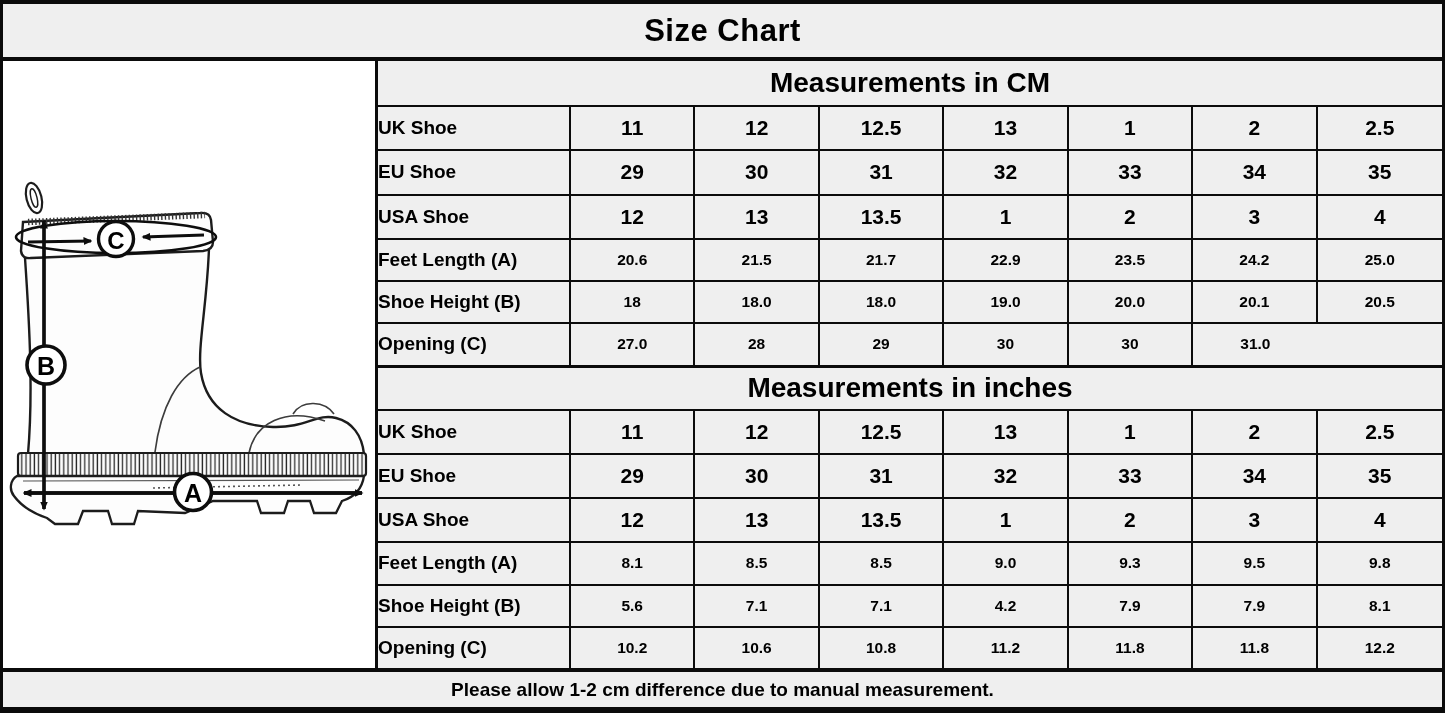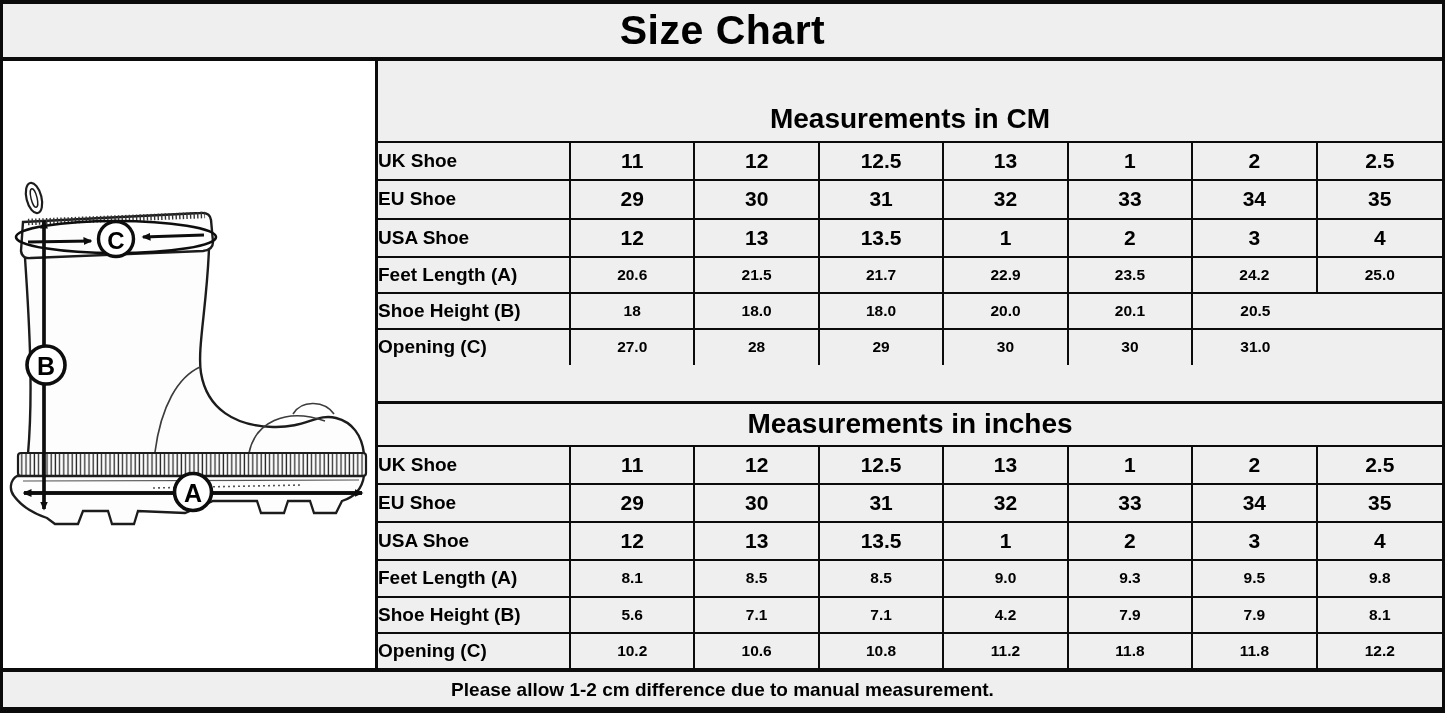--- a/index.html
+++ b/index.html
@@ -12,31 +12,31 @@
     border-style:solid; border-color:var(--border);
     border-width:4px 3px 6px 3px;
     background:var(--bg);
     display:flex; flex-direction:column;
   }
   .title-bar{
     height:57px; flex:0 0 57px;
     border-bottom:4px solid var(--border);
     background:var(--bg);
     display:flex; align-items:center; justify-content:center;
-    font-size:41px; font-weight:bold; letter-spacing:.5px;text-align:center;
+    font-size:31px; font-weight:bold; letter-spacing:.5px;text-align:center;
   }
   .main{flex:1 1 auto; display:flex; min-height:0;}
   .boot-panel{
     width:375px; flex:0 0 375px;
     background:var(--panel);
     border-right:3px solid var(--border);
     overflow:hidden;
   }
   .table-area{flex:1 1 auto; display:flex; flex-direction:column; min-width:0;}
-  .sec{flex:1 1 50%; display:flex; flex-direction:column; min-height:0;margin-top:36px;}
+  .sec{flex:1 1 50%; display:flex; flex-direction:column; min-height:0;}
   .sec-header{
     flex:0 0 44px;
     display:flex; align-items:center; justify-content:center;
     font-size:28px; font-weight:bold;
     background:var(--bg);
   }
   .sec.inches .sec-header{border-top:3px solid var(--border);}
   .rows{flex:1 1 auto; display:flex; flex-direction:column; min-height:0;}
   .trow{
     flex:1 1 auto;
@@ -184,20 +184,21 @@
               <div class="cell val">22.9</div>
               <div class="cell val">23.5</div>
               <div class="cell val">24.2</div>
               <div class="cell val">25.0</div>
             </div>
             <div class="trow sm">
               <div class="cell label">Shoe Height (B)</div>
               <div class="cell val">18</div>
               <div class="cell val">18.0</div>
               <div class="cell val">18.0</div>
+              <div class="cell val">19.0</div>
               <div class="cell val">20.0</div>
               <div class="cell val">20.1</div>
               <div class="cell val">20.5</div>
             </div>
             <div class="trow sm">
               <div class="cell label">Opening (C)</div>
               <div class="cell val">27.0</div>
               <div class="cell val">28</div>
               <div class="cell val">29</div>
               <div class="cell val">30</div>

